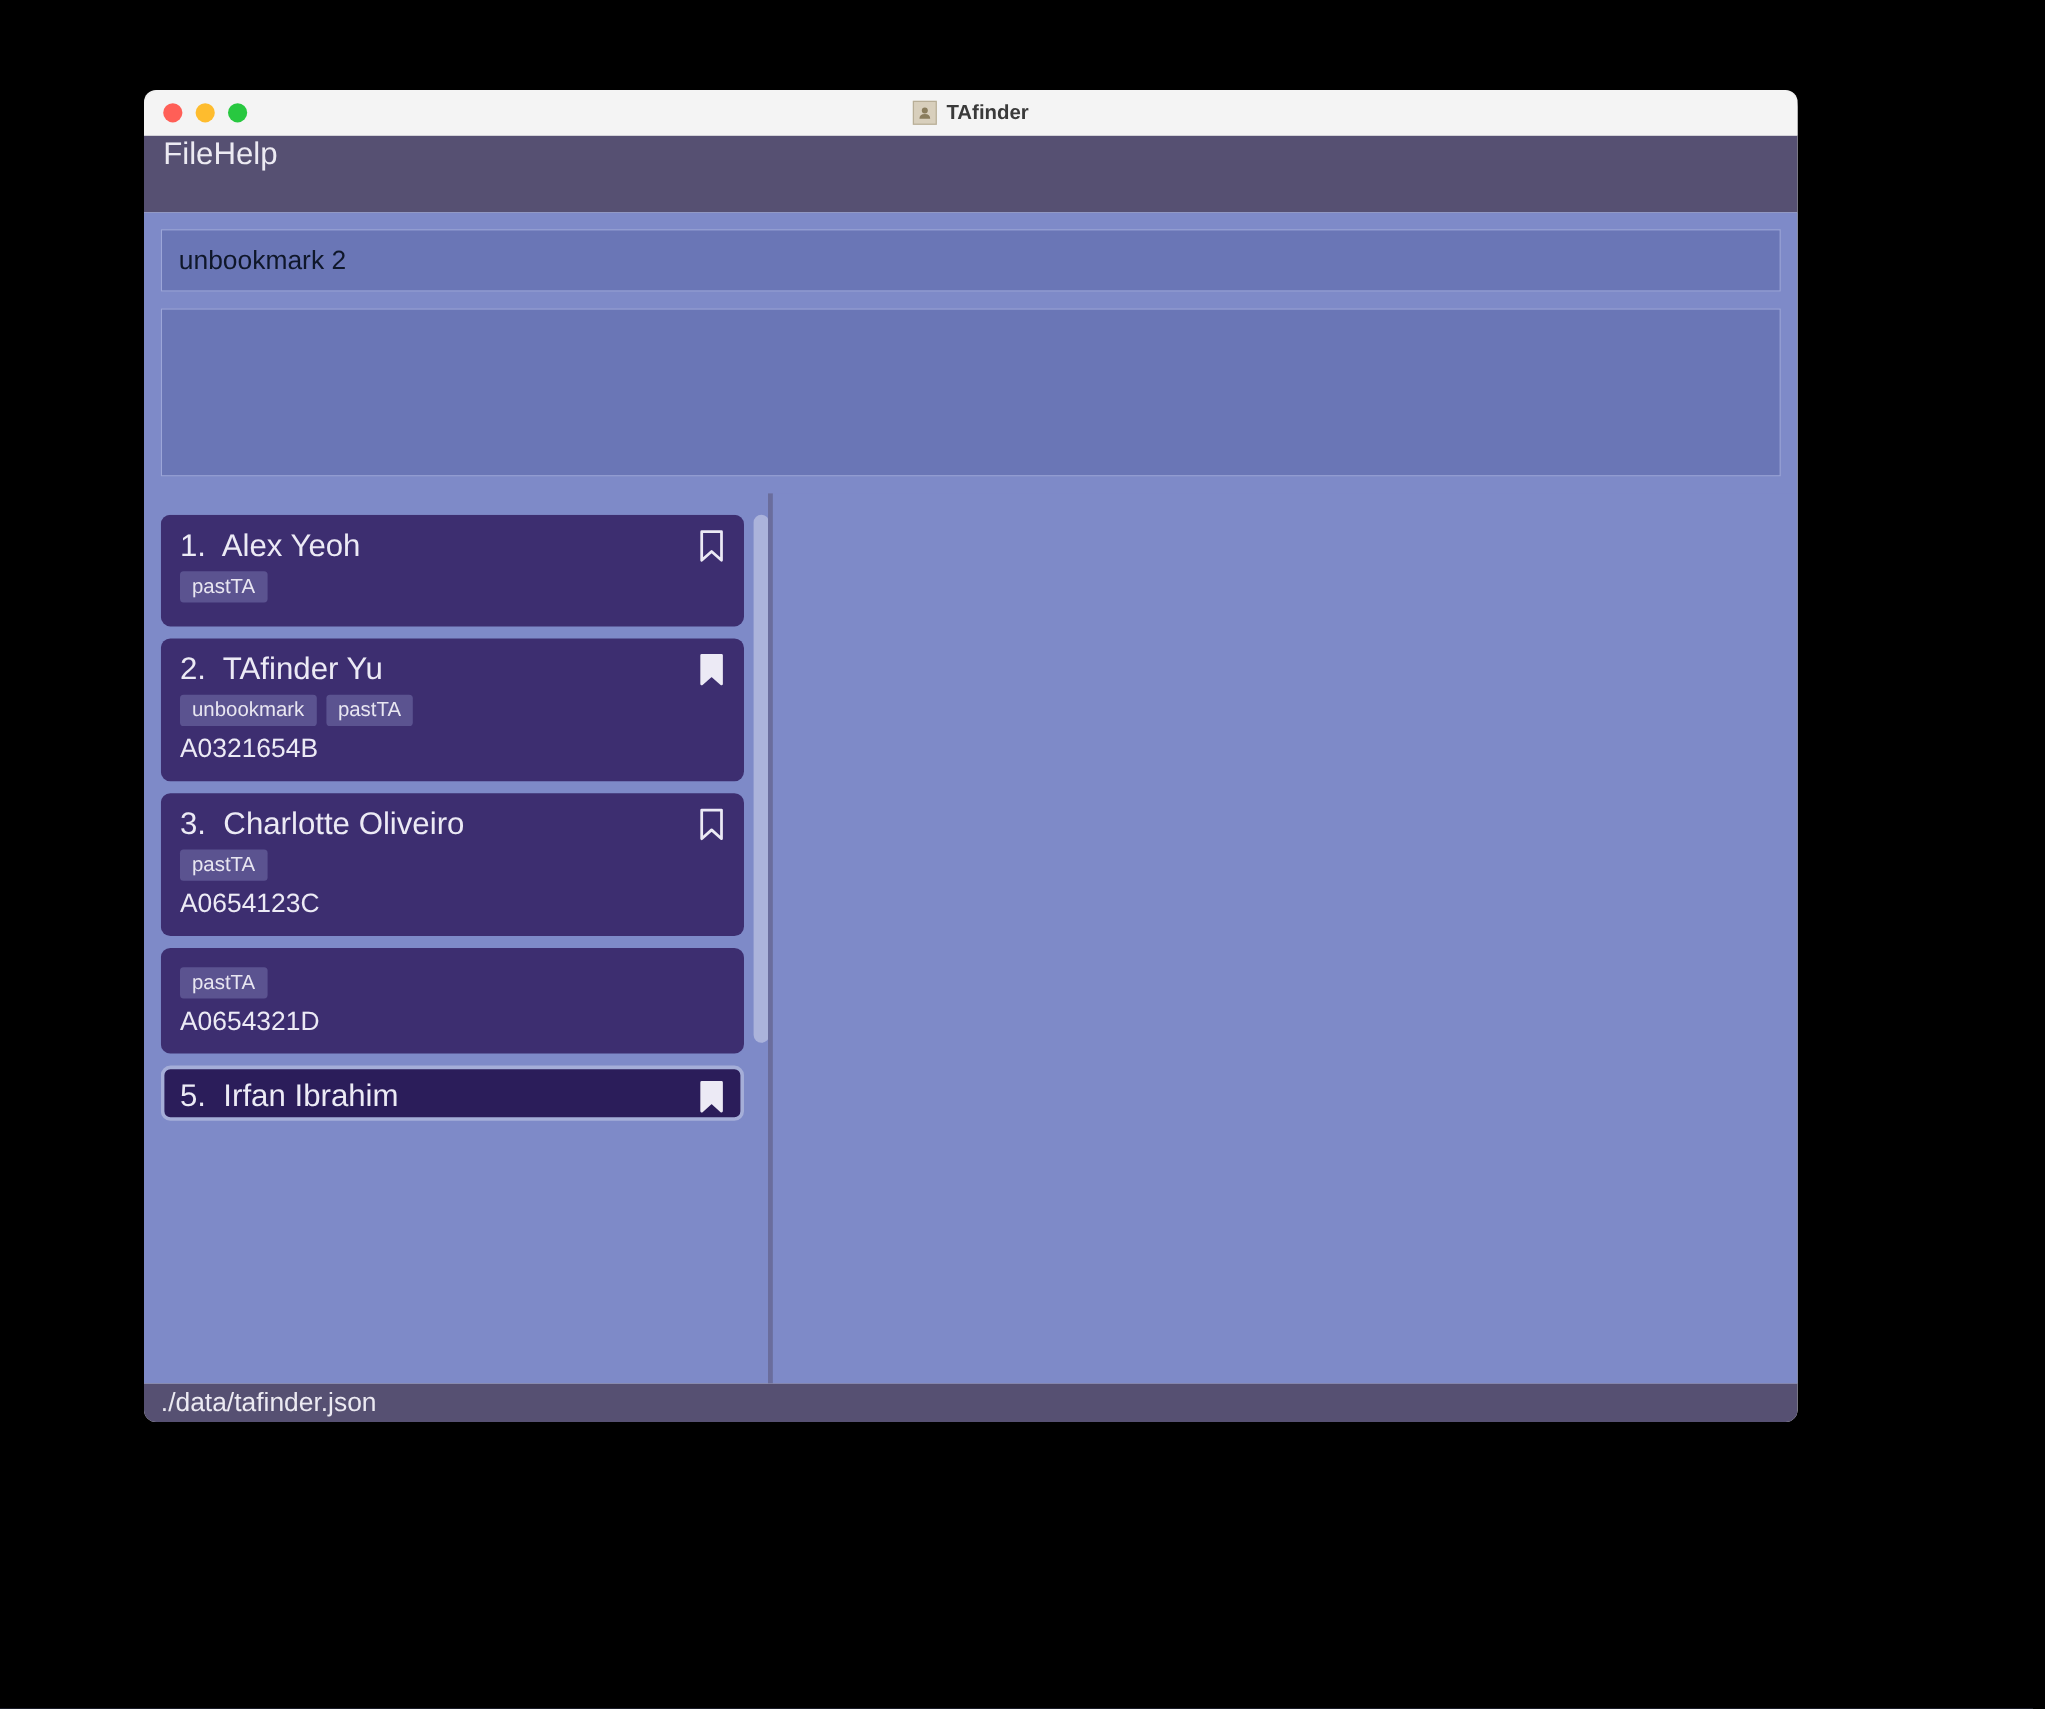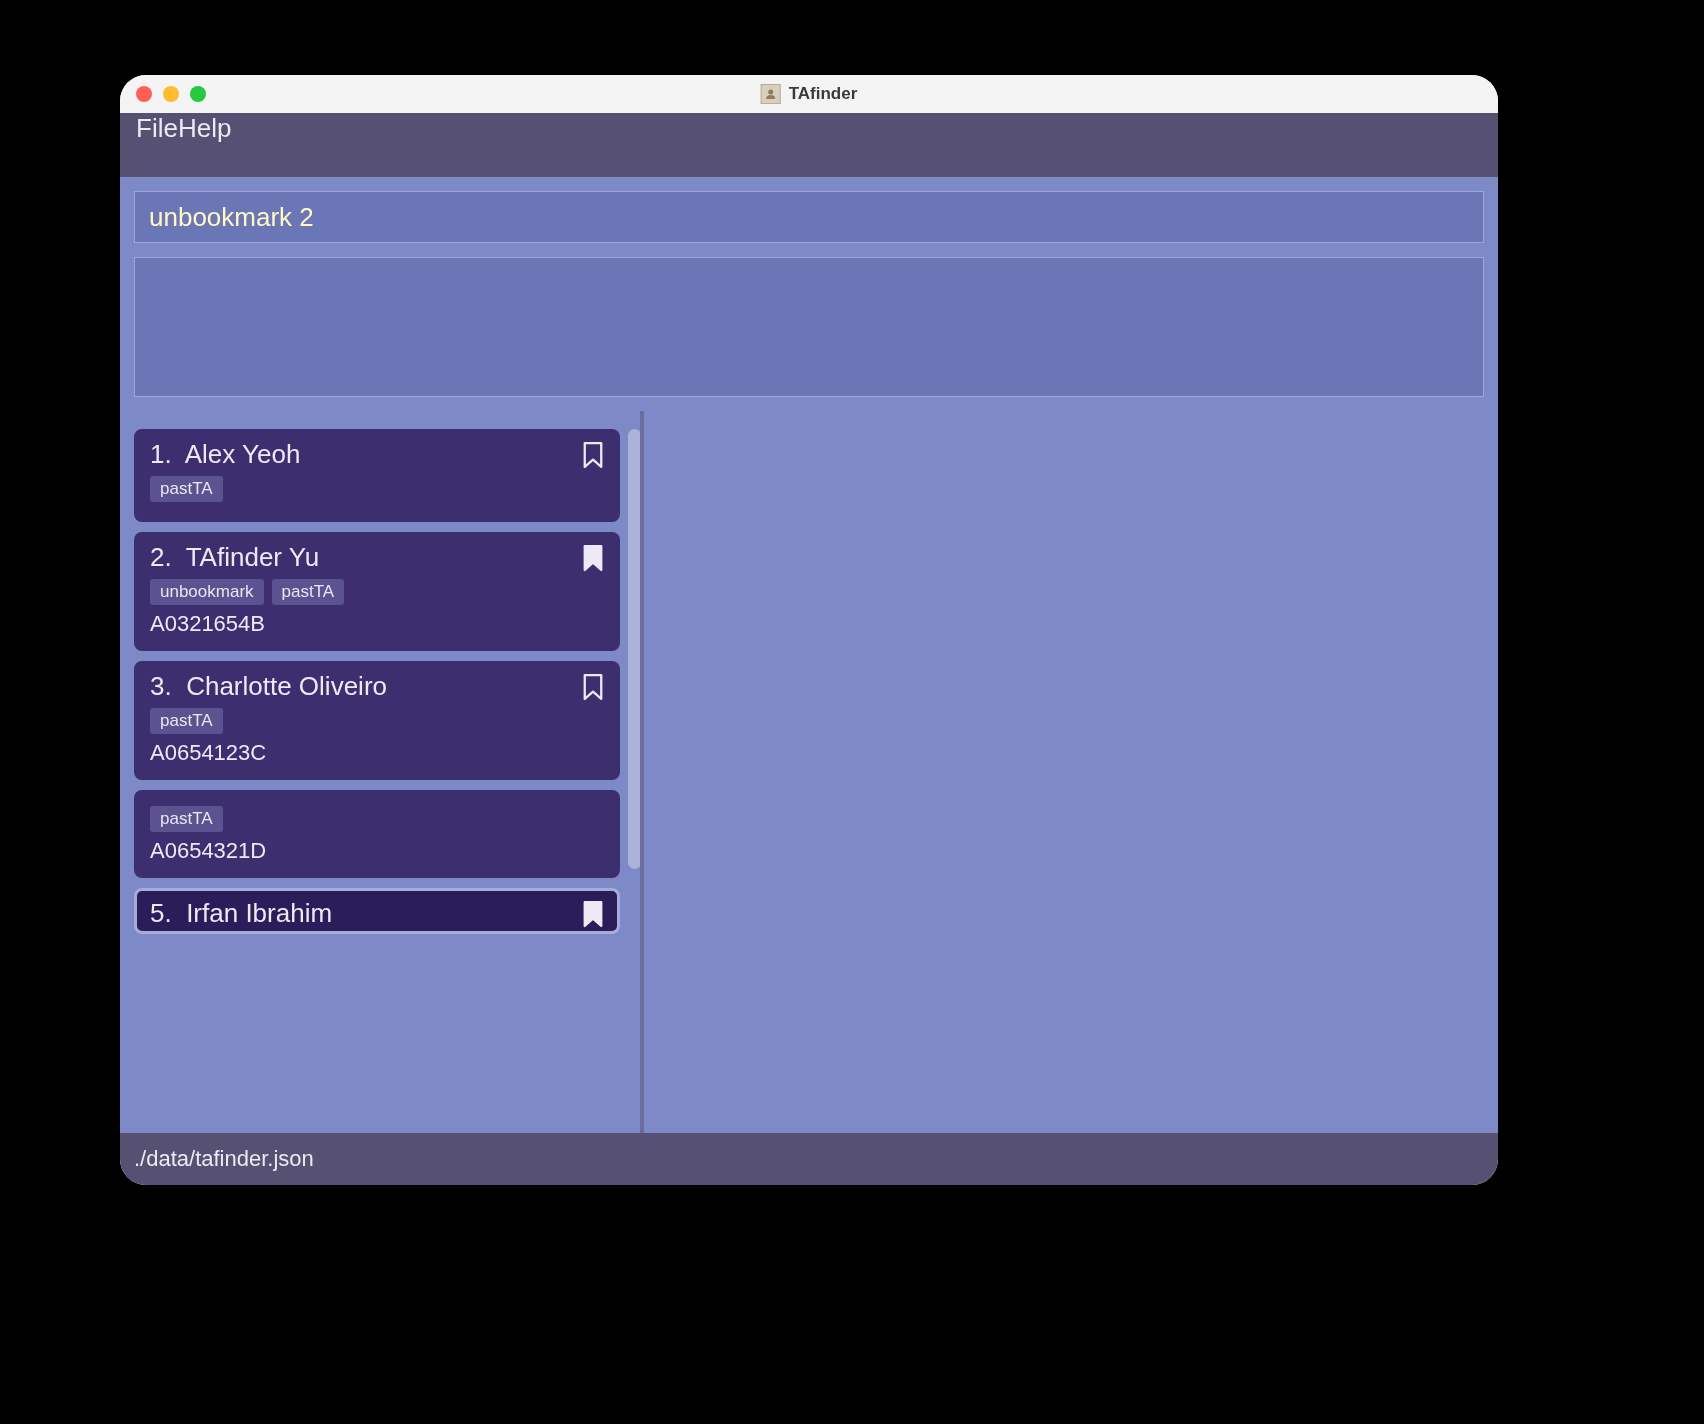--- a/index.html
+++ b/index.html
@@ -10,21 +10,21 @@
     font-family: -apple-system, BlinkMacSystemFont, "Segoe UI", sans-serif;
     position: relative;
   }
   .window {
     position: absolute;
     left: 120px;
     top: 75px;
     width: 1378px;
     height: 1110px;
     background: #f0f0f0;
-    border-radius: 26px;
+    border-radius: 10px;
     overflow: hidden;
     box-shadow: 0 20px 60px rgba(0,0,0,0.6);
     display: flex;
     flex-direction: column;
   }
   .titlebar {
     height: 38px;
     background: #f4f4f4;
     display: flex;
     align-items: center;
@@ -87,22 +87,22 @@
     flex-direction: column;
     padding: 14px 14px 0 14px;
     gap: 14px;
     overflow: hidden;
   }
   .command-input {
     width: 100%;
     height: 52px;
     background: #6a76b6;
     border: 1.5px solid #9ca6d8;
-    color: #fef9c3;
-    font-size: 26px;
+    color: #0f172a;
+    font-size: 22px;
     padding: 0 14px;
     outline: none;
     font-family: inherit;
   }
   .result-box {
     width: 100%;
     height: 140px;
     background: #6a76b6;
     border: 1.5px solid #9ca6d8;
   }
@@ -183,21 +183,21 @@
     color: #e8e6f1;
     font-size: 17px;
     padding: 3px 10px;
     border-radius: 3px;
   }
   .person-id {
     font-size: 22px;
     color: #eceaf5;
   }
   .statusbar {
-    height: 52px;
+    height: 32px;
     background: #565072;
     display: flex;
     align-items: center;
     padding: 0 14px;
     color: #eceaf2;
     font-size: 22px;
   }
 </style>
 </head>
 <body>

